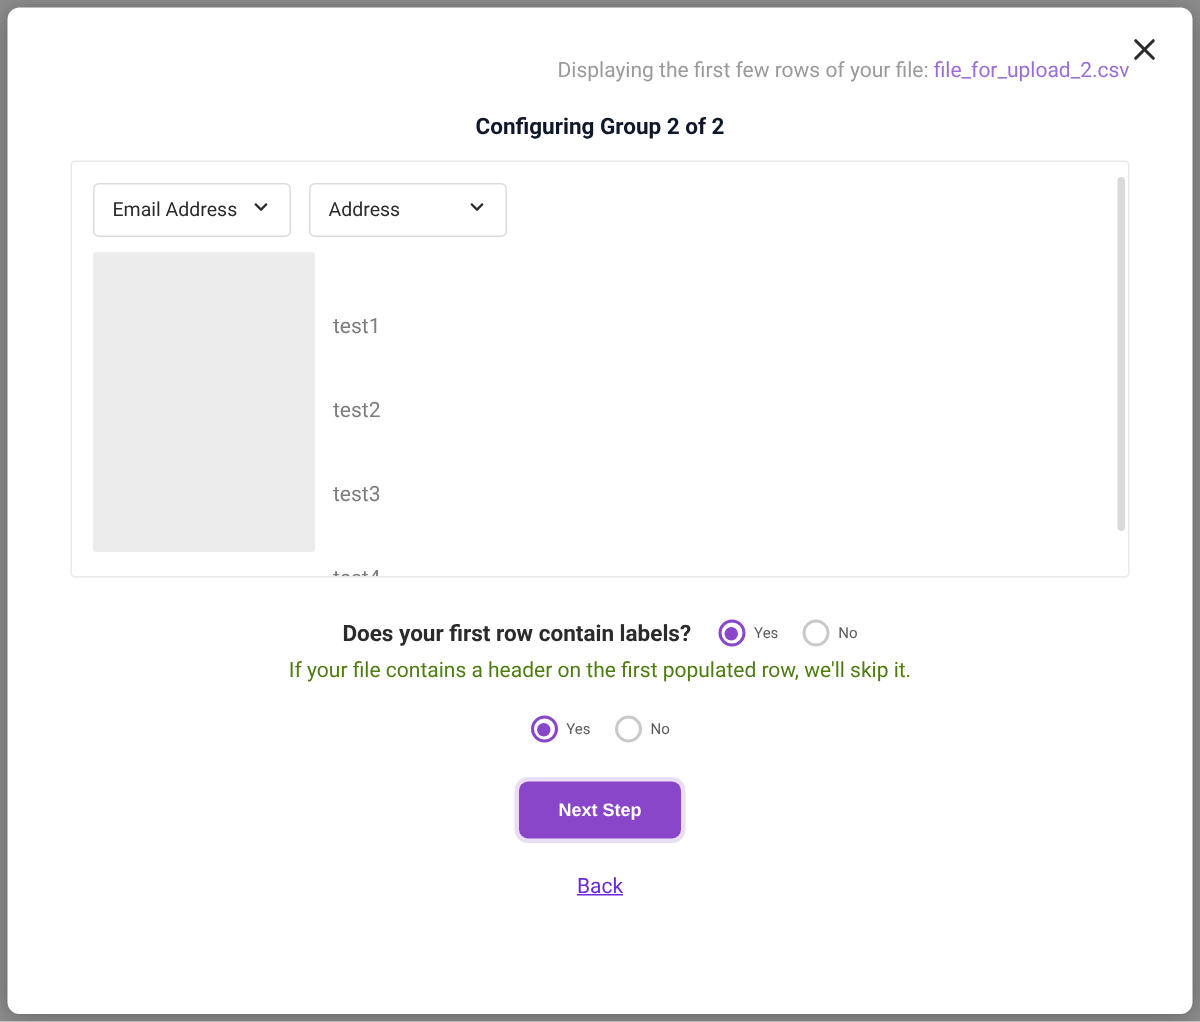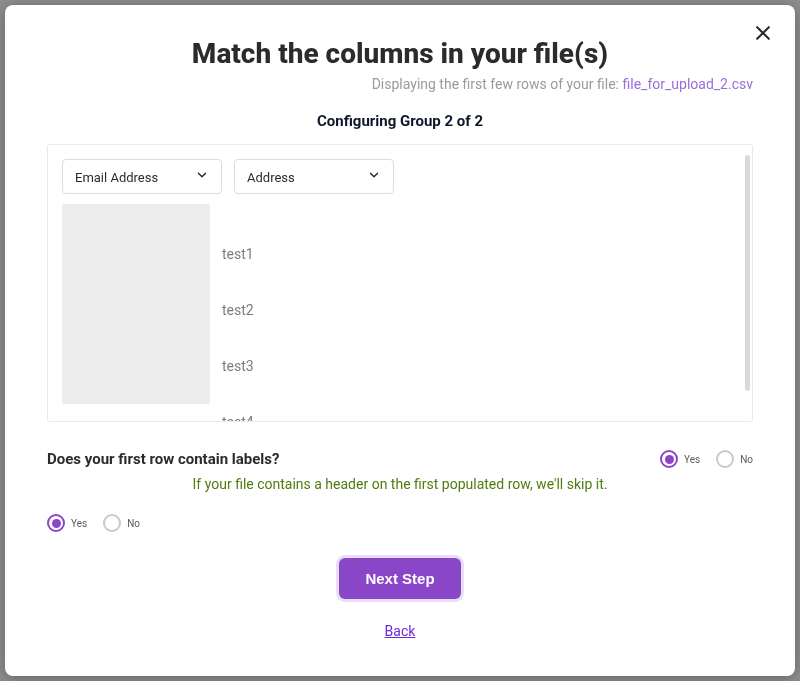--- a/index.html
+++ b/index.html
@@ -74,23 +74,23 @@
     }
     .dropdowns {
       display: flex;
       gap: 12px;
       padding: 14px 14px 10px 14px;
     }
     .dropdown {
       border: 1px solid #dcdcdc;
       border-radius: 4px;
       padding: 8px 12px;
-      width: 160px;
-      display: flex;
-      align-items: flex-end;
+      width: 132px;
+      display: flex;
+      align-items: center;
       justify-content: space-between;
       cursor: pointer;
       background: #fff;
       font-size: 13px;
       color: #2b2b2b;
     }
     .dropdown .chev svg { width: 14px; height: 14px; }
     .columns {
       display: flex;
       gap: 12px;
@@ -112,21 +112,21 @@
       margin-bottom: 18px;
       margin-top: 40px;
     }
     .questions {
       margin-top: 28px;
       text-align: center;
     }
     .question-line {
       display: flex;
       align-items: center;
-      justify-content: space-between;
+      justify-content: center;
       gap: 18px;
       font-size: 15px;
     }
     .question-text {
       font-weight: 700;
       color: #2b2b2b;
     }
     .radio-group {
       display: flex;
       align-items: center;
@@ -165,21 +165,21 @@
       margin-bottom: 22px;
     }
     .buttons {
       margin-top: 26px;
       text-align: center;
     }
     .next-btn {
       background: #8a46c9;
       color: #fff;
       font-weight: 700;
-      font-size: 15px;
+      font-size: 12px;
       border: none;
       padding: 12px 26px;
       border-radius: 6px;
       cursor: pointer;
       box-shadow: 0 0 0 3px rgba(138,70,201,0.18);
     }
     .back-link {
       display: block;
       margin-top: 24px;
       color: #6d28d9;
@@ -196,21 +196,20 @@
 
   <div class="close-btn">
     <span>
       <svg viewBox="0 0 24 24" fill="none" stroke="#2b2b2b" stroke-width="2.5" stroke-linecap="round">
         <line x1="5" y1="5" x2="19" y2="19"></line>
           <line x1="19" y1="5" x2="5" y2="19"></line>
       </svg>
     </span>
   </div>
 
-  <h1 class="title">Match the columns in your file(s)</h1>
 
   <p class="subtitle">
     <span>Displaying the first few rows of your file: </span><a href="#">file_for_upload_2.csv</a>
   </p>
 
   <p class="group-label">Configuring Group 2 of 2</p>
 
   <div class="data-box">
     <div class="scroll-indicator"></div>
     <div class="dropdowns">

